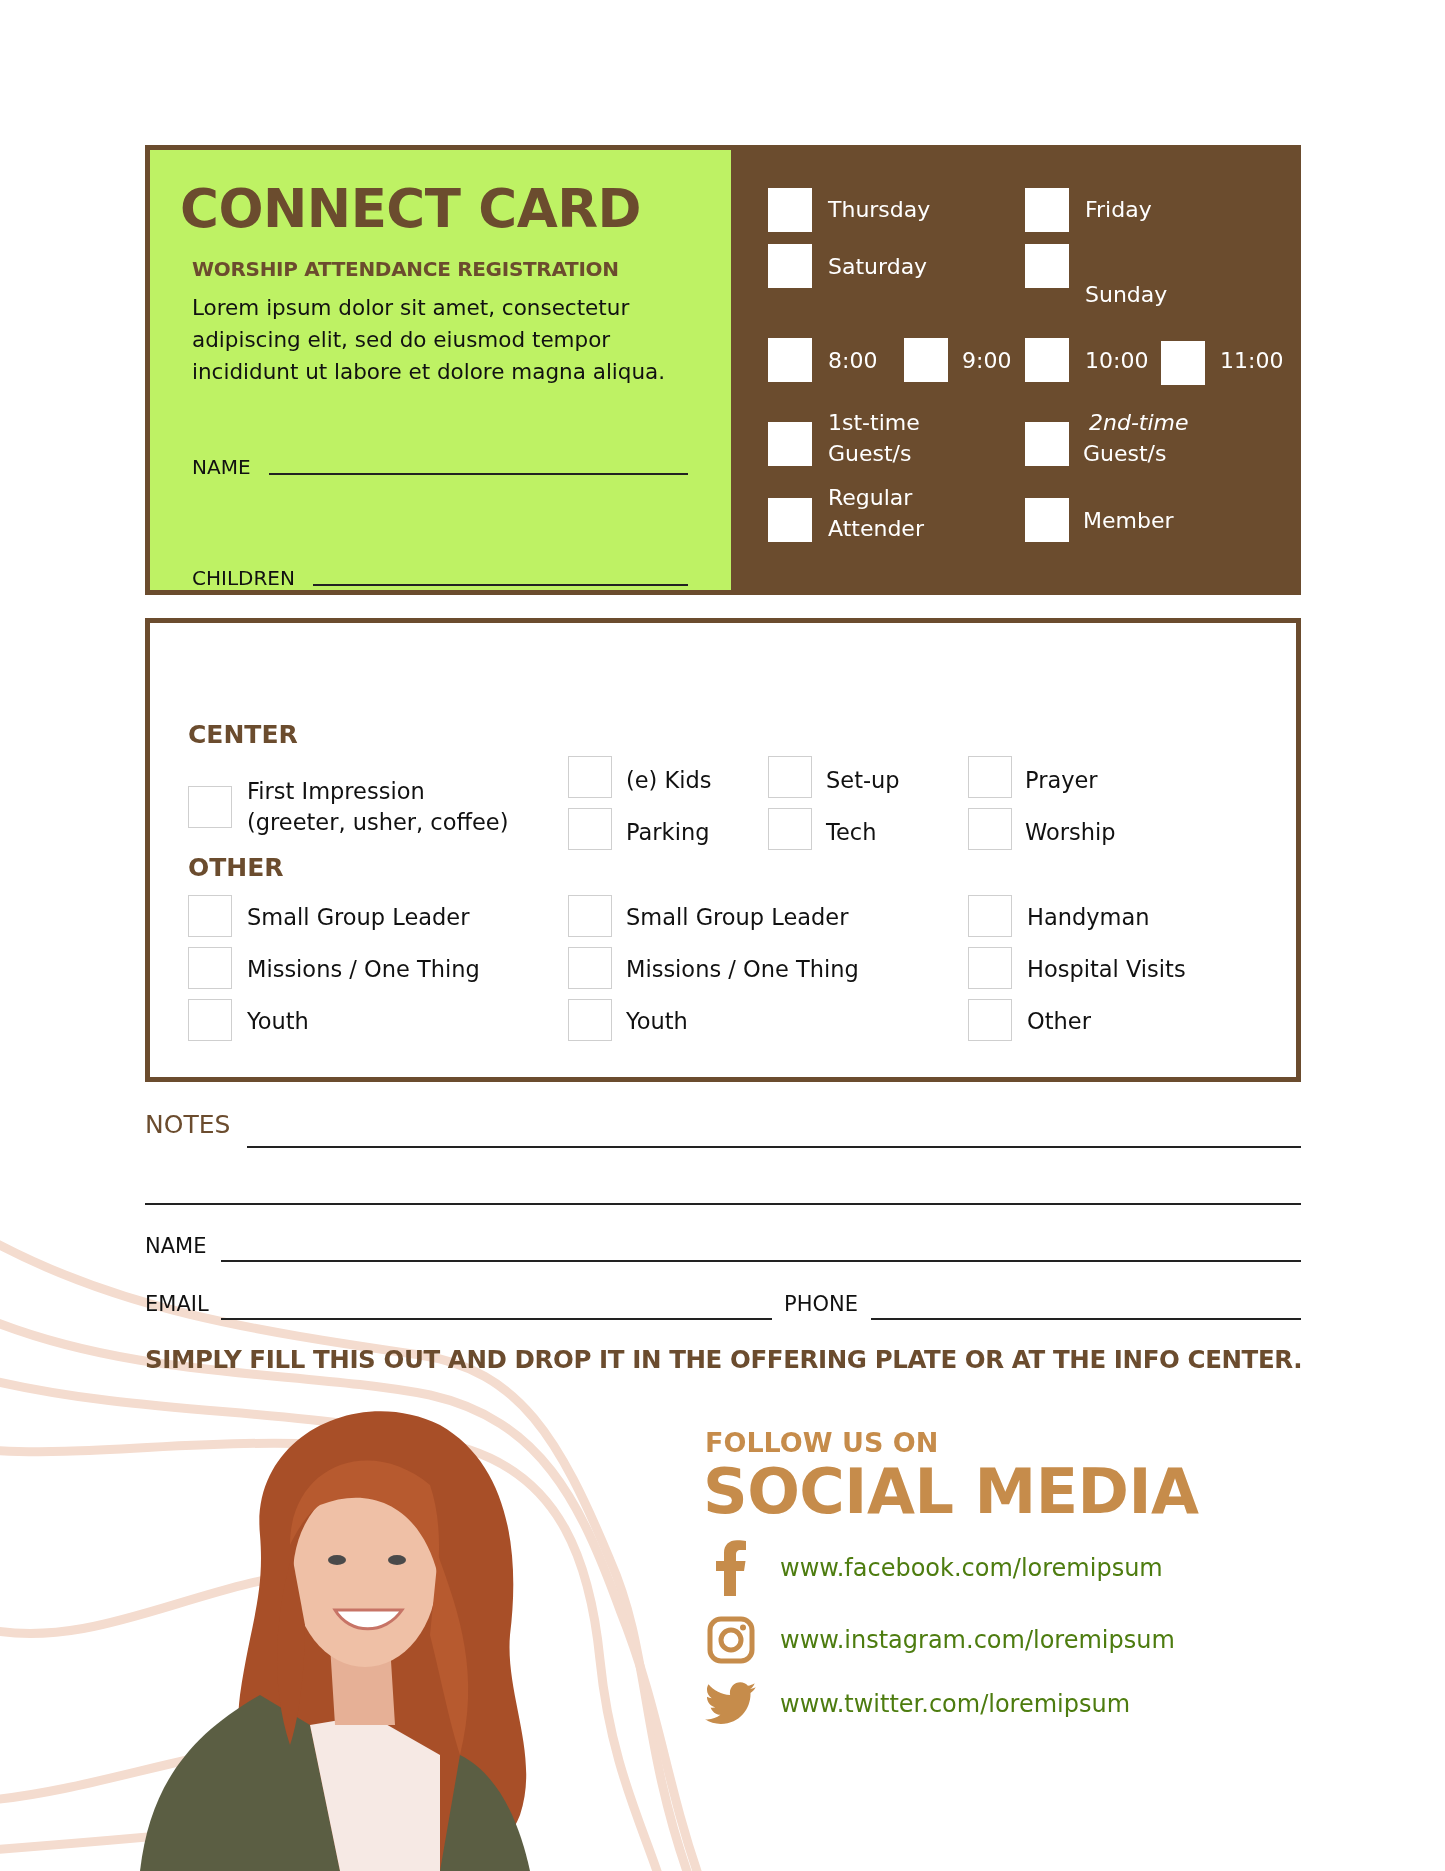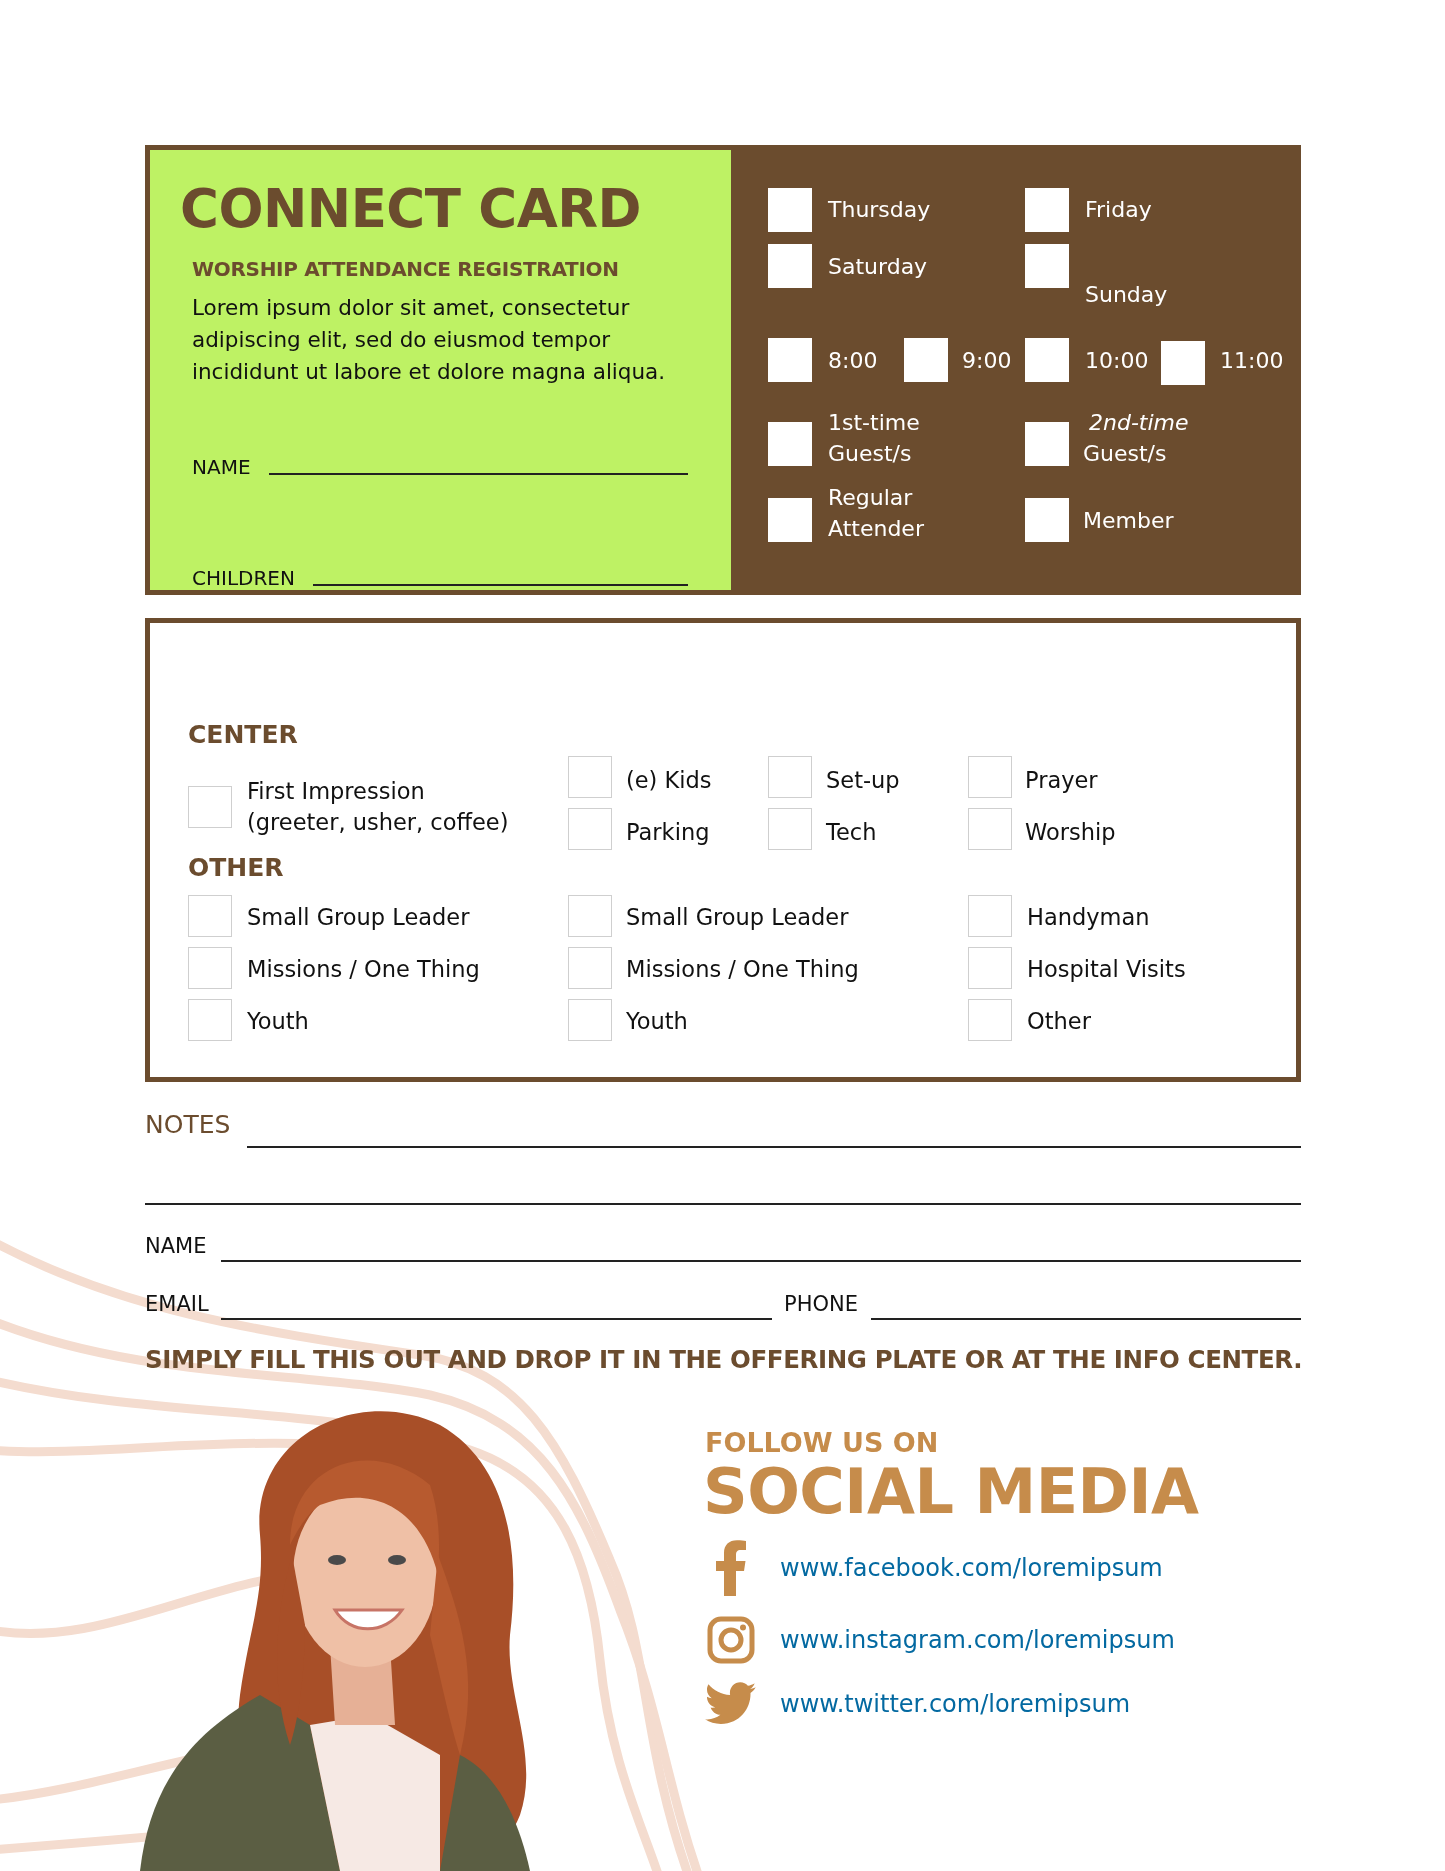--- a/index.html
+++ b/index.html
@@ -37,21 +37,21 @@
   .cta { position: absolute; left: 145px; top: 1345px; font-size: 24.5px; font-weight: 800; color: #6b4c2e; letter-spacing: -0.4px; z-index: 2; white-space: nowrap; }
 
   
   .photo { position: absolute; left: 140px; top: 1395px; width: 460px; height: 476px; z-index: 1; }
 
   
   .follow { position: absolute; left: 705px; top: 1427px; font-size: 27px; font-weight: 800; color: #c68c4b; white-space: nowrap; z-index: 2; }
   .social-title { position: absolute; left: 703px; top: 1455px; font-size: 62px; font-weight: 800; color: #c68c4b; letter-spacing: -0.5px; white-space: nowrap; z-index: 2; }
   .social-row { position: absolute; left: 705px; display: flex; align-items: center; z-index: 2; }
   .social-row .ico { width: 52px; height: 56px; display: flex; align-items: center; justify-content: center; }
-  .social-row .url { margin-left: 23px; font-size: 24px; color: #0369a1; white-space: nowrap; }
+  .social-row .url { margin-left: 23px; font-size: 24px; color: #4d7c0f; white-space: nowrap; }
 </style>
 </head>
 <body>
 
 <svg class="swirls" viewBox="0 0 720 691" fill="none" stroke="#f4dccf" stroke-width="9" stroke-linecap="round">
   <path d="M -10 60 C 120 130, 250 150, 420 175 C 520 190, 560 260, 610 380 C 650 470, 640 560, 690 700"></path>
   <path d="M -10 140 C 140 200, 300 190, 430 215 C 540 240, 580 320, 620 430 C 660 530, 665 600, 700 700"></path>
   <path d="M -10 200 C 160 240, 330 225, 470 270 C 560 300, 590 380, 600 480 C 610 580, 640 640, 660 700"></path>
   <path d="M -10 270 C 120 280, 300 240, 440 285"></path>
   <path d="M -10 450 C 100 470, 200 400, 330 390"></path>

